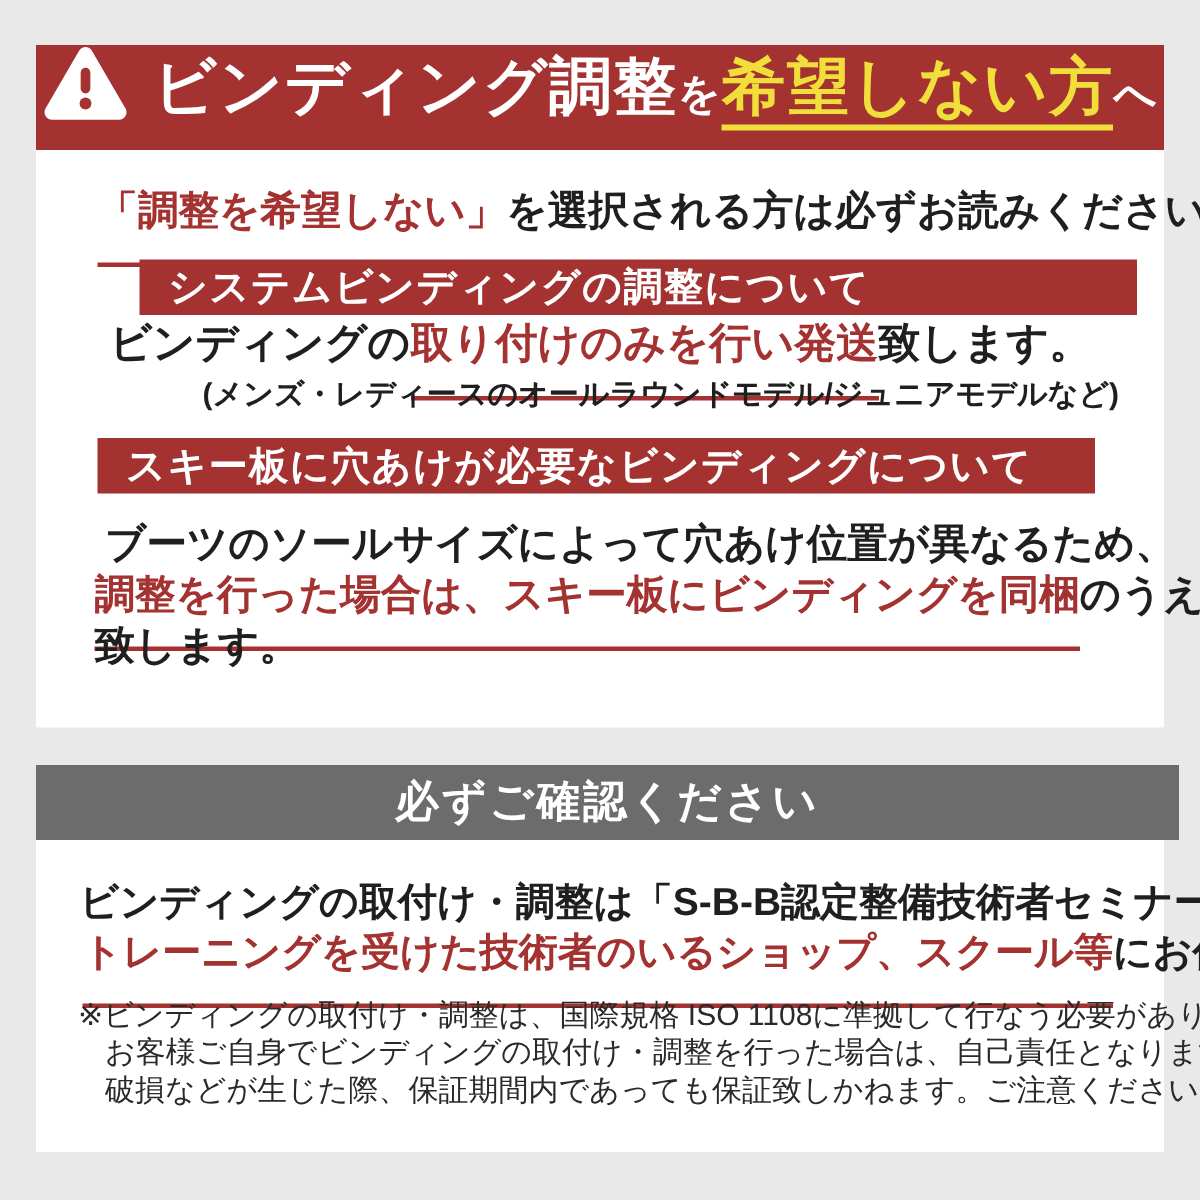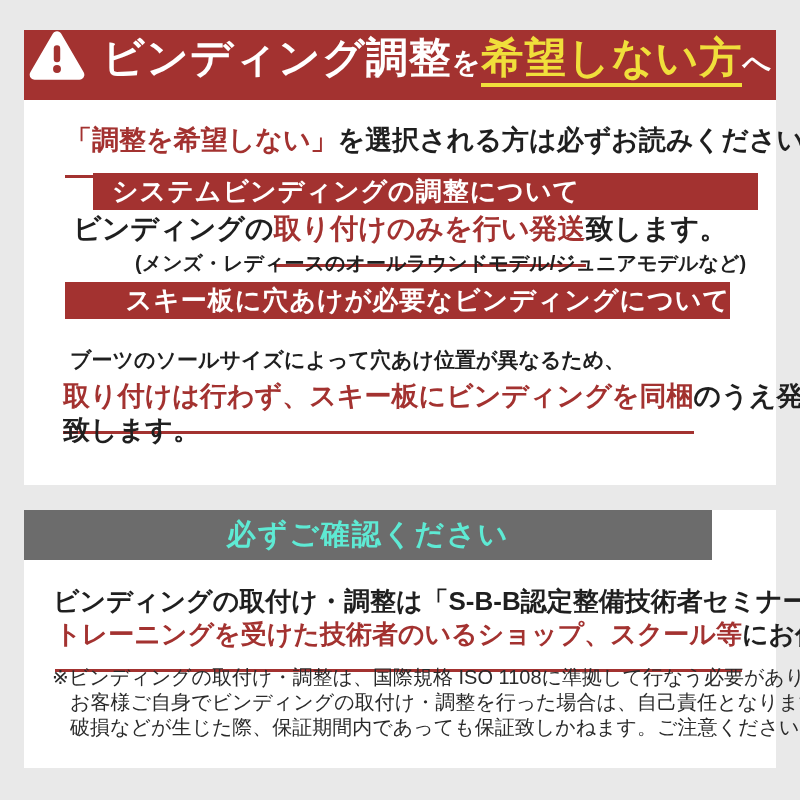--- a/index.html
+++ b/index.html
@@ -49,35 +49,35 @@
   }
 
   
   .bar{
     position:absolute;left:41px;width:665px;height:37px;
     background:var(--accent_red);color:#ffffff;
     font-size:26px;font-weight:700;letter-spacing:1px;
     line-height:37px;padding-left:19px;white-space:nowrap;
   }
   .bar1{top:143px;margin-left:28px;}
-  .bar2{top:252px;text-align:right;}
+  .bar2{top:262px;}
 
   .bodyline{position:absolute;font-size:28px;font-weight:700;line-height:1.1;white-space:nowrap;}
   .body1{top:184px;left:49px;}
   .note{position:absolute;font-size:20px;font-weight:700;line-height:1.2;white-space:nowrap;color:var(--text_black);}
   .note1{top:221px;left:68px;margin-left:43px;}
-  .l1{top:318px;left:46px;font-size:21px;}
+  .l1{top:318px;left:46px;font-size:27px;}
   .l2{top:352px;left:39px;font-size:27px;}
   .l3{top:386px;left:39px;font-size:27px;}
   .note2{top:412px;left:44px;}
 
   
   .graybar{
-    position:absolute;top:0;left:0;width:688px;height:50px;
-    background:var(--gray_bar);color:#5eead4;
+    position:absolute;top:0;left:0;width:762px;height:50px;
+    background:var(--gray_bar);color:#ffffff;
     display:flex;align-items:center;justify-content:center;
     font-size:29px;font-weight:700;letter-spacing:2px;
   }
   .c1{top:77px;left:29px;font-size:26px;}
   .c2{top:110px;left:31px;font-size:26px;}
   .fn{position:absolute;font-size:20px;font-weight:400;line-height:1.2;white-space:nowrap;color:#2a2a2a;}
   .fn1{top:155px;left:28px;}
   .fn2{top:180px;left:46px;}
   .fn3{top:205px;left:46px;}
 </style>
@@ -111,21 +111,21 @@
     <span>ビンディングの</span><span class="red-u">取り付けのみを行い発送</span><span>致します。</span>
   </p>
   <p class="note note1">(メンズ・レディースのオールラウンドモデル/ジュニアモデルなど)</p>
 
   <div class="bar bar2">
     <span>スキー板に穴あけが必要なビンディングについて</span>
   </div>
 
   <p class="bodyline l1">ブーツのソールサイズによって穴あけ位置が異なるため、</p>
   <p class="bodyline l2">
-    <span class="red-u">取り付けは行わず、スキー板にビンディングを同梱</span><span>のうえ発送</span>
+    <span class="red-u">調整を行った場合は、スキー板にビンディングを同梱</span><span>のうえ発送</span>
   </p>
   <p class="bodyline l3">致します。</p>
 
 </div>
 
 <div class="card card2">
 
   <div class="graybar">
     <span>必ずご確認ください</span>
   </div>

